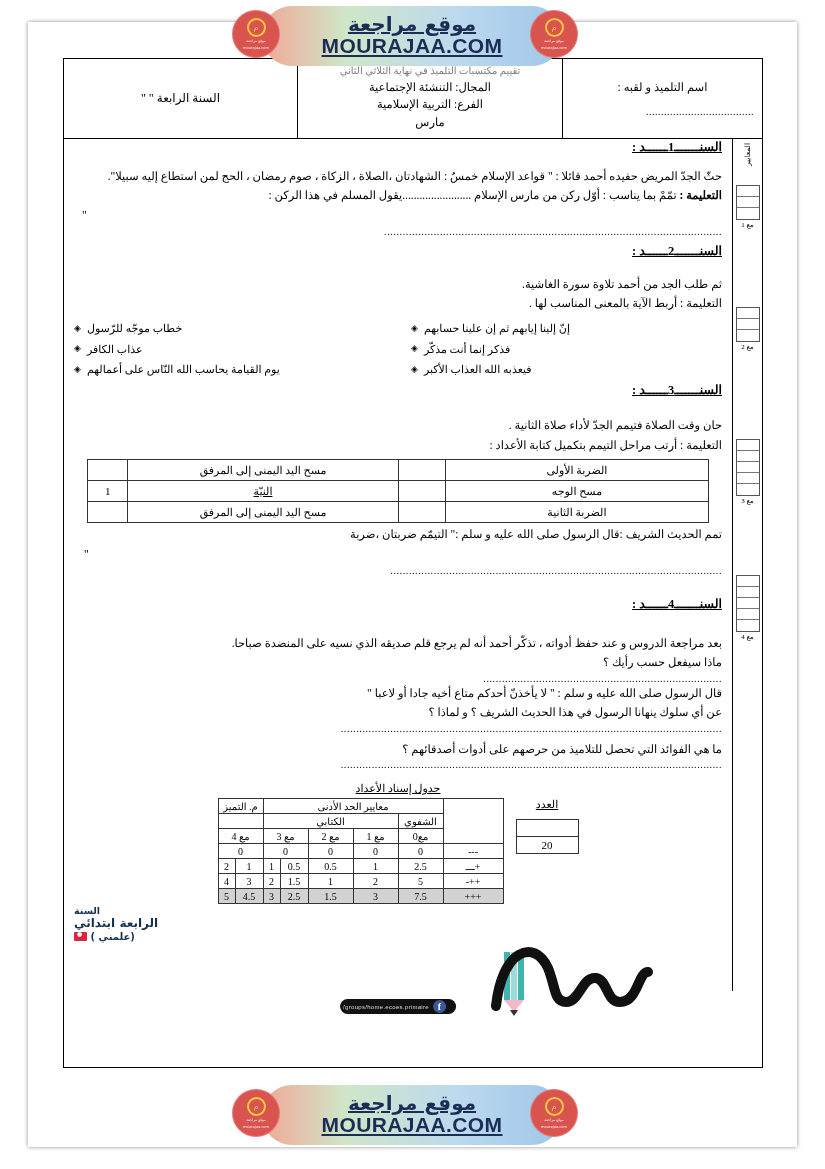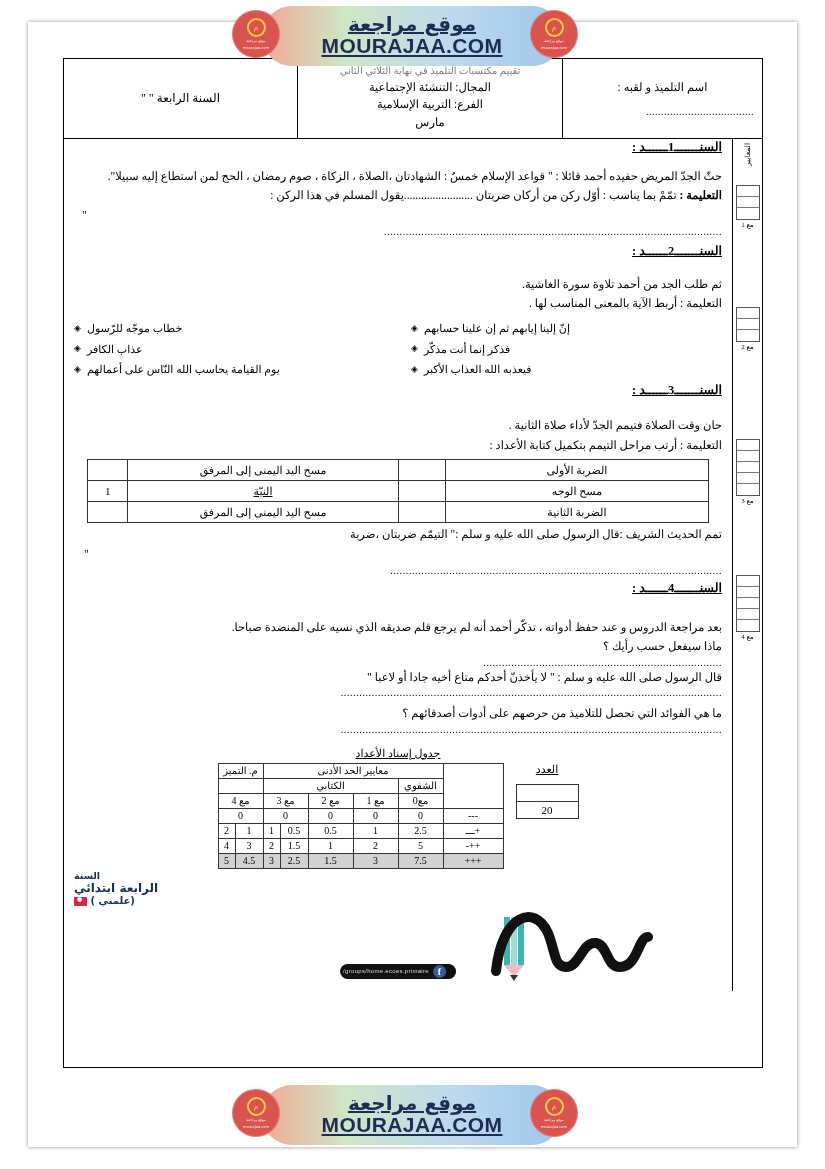--- a/index.html
+++ b/index.html
@@ -235,21 +235,21 @@
     </div>
 
     <div class="content">
 
       <div>
         <div class="sec-title">السنـــــــ1ــــــد :</div>
         <div style="height:12px"></div>
         <p class="txt just">حثّ الجدّ المريض حفيده أحمد قائلا : " قواعد الإسلام خمسٌ : الشهادتان ،الصلاة ، الزكاة ، صوم رمضان ، الحج لمن استطاع إليه سبيلا".</p>
         <p class="txt">
           <span class="bold">التعليمة :</span>
-          <span>تمّمْ بما يناسب : أوّل ركن من أركان ضربتان ........................يقول المسلم في هذا الركن :</span>
+          <span>تمّمْ بما يناسب : أوّل ركن من مارس الإسلام ........................يقول المسلم في هذا الركن :</span>
         </p>
         <div class="txt" style="text-align:left;padding-left:8px;">"</div>
         <div class="dotline">.............................................................................................................</div>
       </div>
 
       <div style="margin-top:6px;">
         <div class="sec-title">السنـــــــ2ــــــد :</div>
         <div style="height:16px"></div>
         <p class="txt">ثم طلب الجد من أحمد تلاوة سورة الغاشية.</p>
         <p class="txt">
@@ -318,27 +318,28 @@
             <td class="t-c4"></td>
           </tr>
         </tbody>
           </table>
 
         <p class="txt" style="margin-top:2px;">تمم الحديث الشريف :قال الرسول صلى الله عليه و سلم :" التيمّم ضربتان ،ضربة</p>
         <div class="txt" style="text-align:left;padding-left:10px;">"</div>
         <div class="dotline">...........................................................................................................</div>
       </div>
 
-      <div style="margin-top:4px;">
+      <div style="margin-top:20px;">
         <div class="sec-title">السنـــــــ4ــــــد :</div>
         <div style="height:22px"></div>
         <p class="txt just">بعد مراجعة الدروس و عند حفظ أدواته ، تذكّر أحمد أنه لم يرجع قلم صديقه الذي نسيه على المنضدة صباحا.</p>
         <p class="txt">ماذا سيفعل حسب رأيك ؟</p>
         <div class="dotline">.............................................................................</div>
         <p class="txt">قال الرسول صلى الله عليه و سلم : " لا يأخذنّ أحدكم متاع أخيه جادا أو لاعبا "</p>
+        <p class="txt">عن أي سلوك ينهانا الرسول في هذا الحديث الشريف ؟ و لماذا ؟</p>
         <div class="dotline">...........................................................................................................................</div>
         <p class="txt" style="margin-top:6px;">ما هي الفوائد التي تحصل للتلاميذ من حرصهم على أدوات أصدقائهم ؟</p>
         <div class="dotline">...........................................................................................................................</div>
       </div>
 
       <div style="margin-top:6px;">
         <div class="grade-title">جدول إسناد الأعداد</div>
         <div class="grade-wrap">
           <div class="count-box">
             <div class="count-lbl">العدد</div>

